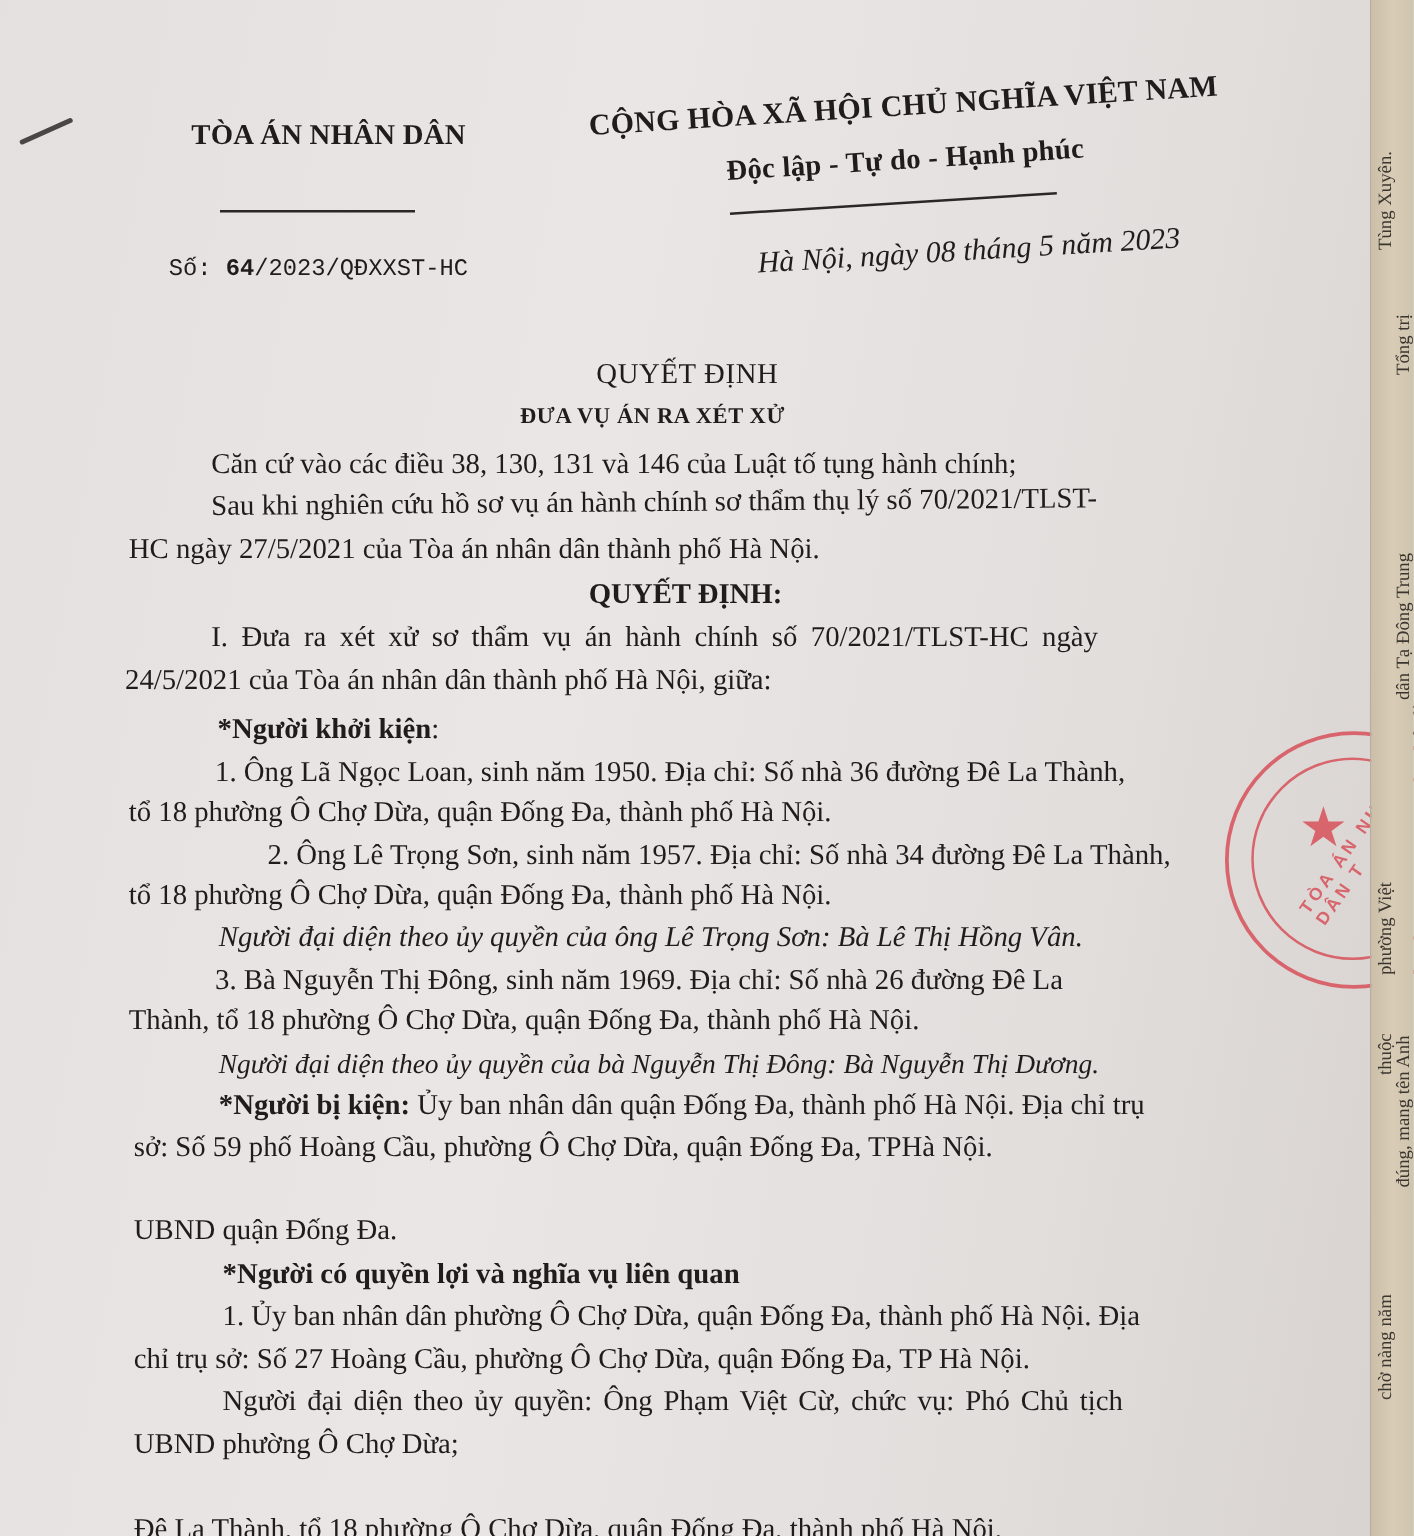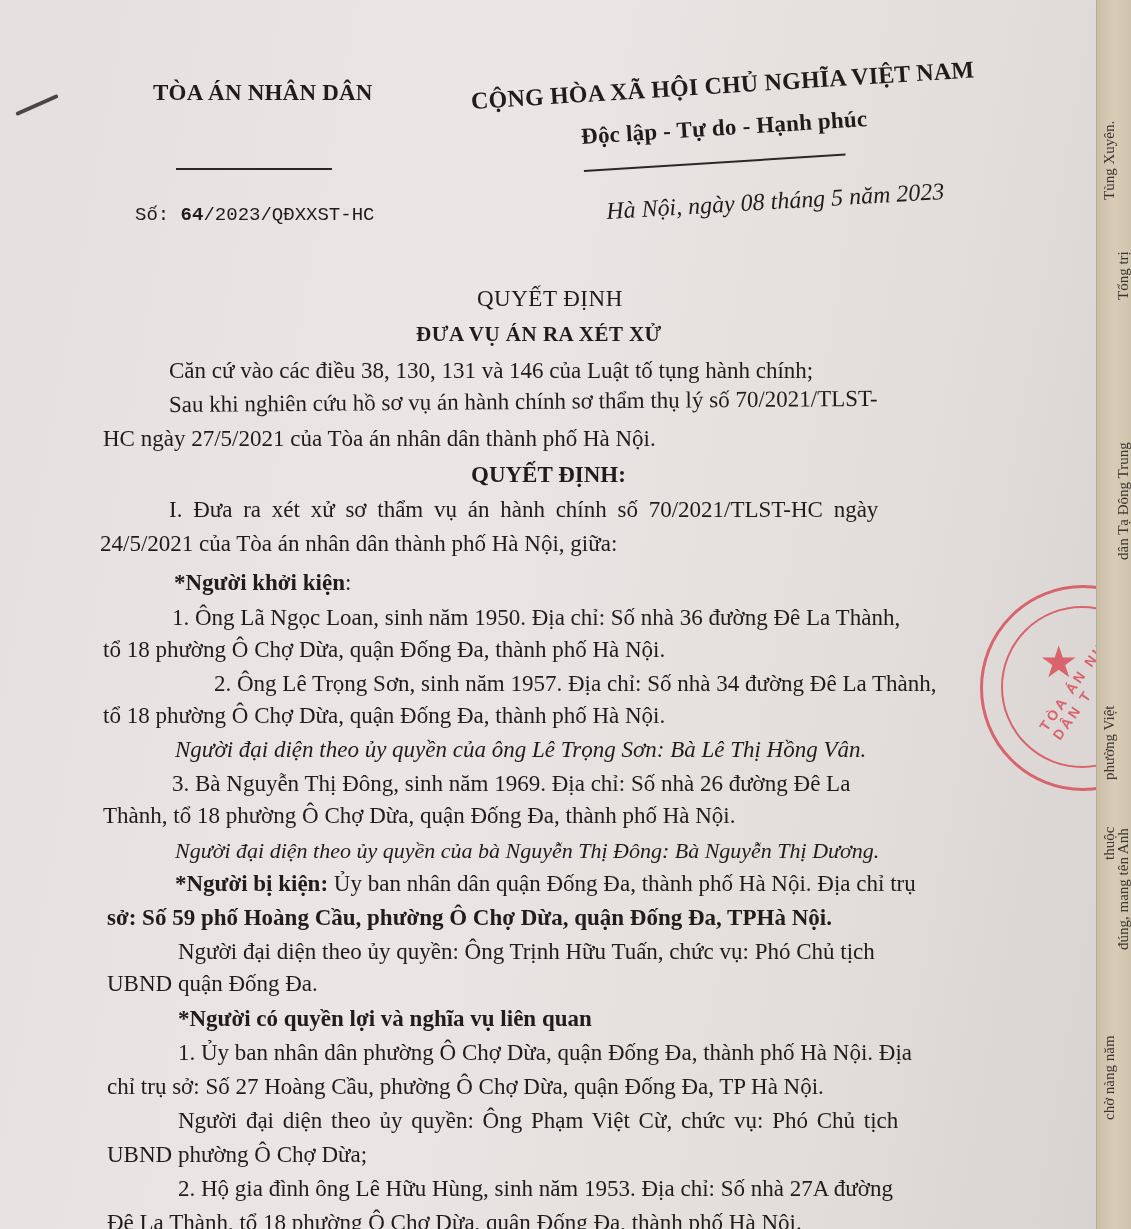--- a/index.html
+++ b/index.html
@@ -24,21 +24,21 @@
       transform-origin: left top; transform: rotate(-90deg);
     }
     .pen-mark {
       position: absolute; left: 14px; top: 103px; width: 46px; height: 4px;
       background: #4a4646; border-radius: 3px; transform: rotate(-24deg);
     }
     .abs { position: absolute; white-space: nowrap; }
     .hdr { font-weight: bold; font-size: 23px; letter-spacing: 0.2px; }
     .rot { transform-origin: left bottom; }
     .rule { position: absolute; height: 1.5px; background: #2b2727; }
-    .title { font-size: 21px; letter-spacing: 0.5px; }
+    .title { font-size: 18px; letter-spacing: 0.5px; }
     .body { font-size: 23px; line-height: 33px; }
     .ital { font-style: italic; }
     .bold { font-weight: bold; }
     .stamp {
       position: absolute; left: 980px; top: 585px; width: 200px; height: 200px;
       border-radius: 50%; border: 3px solid #d8505a; opacity: 0.85;
     }
     .stamp-inner {
       position: absolute; left: 18px; top: 18px; width: 158px; height: 158px;
       border-radius: 50%; border: 2px solid #d8505a;
@@ -50,21 +50,21 @@
       position: absolute; color: #d8505a; font-family: "Liberation Sans", sans-serif;
       font-size: 14px; font-weight: bold; letter-spacing: 3px;
     }
   </style>
 </head>
 <body>
 
 <div class="paper">
   <div class="pen-mark"></div>
 
-  <div class="abs hdr" style="left:153px; top:80px;">TÒA ÁN NHÂN DÂN</div>
+  <div class="abs hdr" style="left:153px; top:95px;">TÒA ÁN NHÂN DÂN</div>
   <div class="rule" style="left:176px; top:168px; width:156px;"></div>
   <div class="abs" style="left:135px; top:204px; font-size:19px;font-family:Liberation Mono, monospace;">
     <span>Số: </span><span class="bold">64</span><span>/2023/QĐXXST-HC</span>
   </div>
 
   <div class="abs hdr rot" style="left:472px; top:88px; font-size:24px; transform: rotate(-3.6deg);">CỘNG HÒA XÃ HỘI CHỦ NGHĨA VIỆT NAM</div>
   <div class="abs hdr rot" style="left:582px; top:124px; transform: rotate(-3.6deg);">Độc lập - Tự do - Hạnh phúc</div>
   <div class="rule rot" style="left:584px; top:170px; width:262px; transform: rotate(-3.6deg);"></div>
   <div class="abs ital rot" style="left:607px; top:198px; font-size:24px; transform: rotate(-3.4deg);">Hà Nội, ngày 08 tháng 5 năm 2023</div>
 
@@ -90,30 +90,28 @@
   <div class="abs body" style="left:103px; top:699px;">tổ 18 phường Ô Chợ Dừa, quận Đống Đa, thành phố Hà Nội.</div>
   <div class="abs body ital" style="left:175px; top:733px;">Người đại diện theo ủy quyền của ông Lê Trọng Sơn: Bà Lê Thị Hồng Vân.</div>
 
   <div class="abs body" style="left:172px; top:767px;">3. Bà Nguyễn Thị Đông, sinh năm 1969. Địa chỉ: Số nhà 26 đường Đê La</div>
   <div class="abs body" style="left:103px; top:799px;">Thành, tổ 18 phường Ô Chợ Dừa, quận Đống Đa, thành phố Hà Nội.</div>
   <div class="abs body ital" style="left:175px; top:834px; font-size:22px;">Người đại diện theo ủy quyền của bà Nguyễn Thị Đông: Bà Nguyễn Thị Dương.</div>
 
   <div class="abs body" style="left:175px; top:867px;">
     <span class="bold">*Người bị kiện:</span><span> Ủy ban nhân dân quận Đống Đa, thành phố Hà Nội. Địa chỉ trụ</span>
   </div>
-  <div class="abs body" style="left:107px; top:901px;font-weight:bold;">sở: Số 59 phố Hoàng Cầu, phường Ô Chợ Dừa, quận Đống Đa, TPHà Nội.</div>
-  <div class="abs body" style="left:178px; top:935px;">Người đại diện theo ủy quyền: Ông Trịnh Hữu Tuấn, chức vụ: Phó Chủ tịch</div>
+  <div class="abs body" style="left:107px; top:901px;">sở: Số 59 phố Hoàng Cầu, phường Ô Chợ Dừa, quận Đống Đa, TPHà Nội.</div>
   <div class="abs body" style="left:107px; top:967px;">UBND quận Đống Đa.</div>
 
   <div class="abs body bold" style="left:178px; top:1002px;">*Người có quyền lợi và nghĩa vụ liên quan</div>
   <div class="abs body" style="left:178px; top:1036px;">1. Ủy ban nhân dân phường Ô Chợ Dừa, quận Đống Đa, thành phố Hà Nội. Địa</div>
   <div class="abs body" style="left:107px; top:1070px;">chỉ trụ sở: Số 27 Hoàng Cầu, phường Ô Chợ Dừa, quận Đống Đa, TP Hà Nội.</div>
   <div class="abs body" style="left:178px; top:1104px; word-spacing:3px;">Người đại diện theo ủy quyền: Ông Phạm Việt Cừ, chức vụ: Phó Chủ tịch</div>
   <div class="abs body" style="left:107px; top:1138px;">UBND phường Ô Chợ Dừa;</div>
-  <div class="abs body" style="left:178px; top:1172px;">2. Hộ gia đình ông Lê Hữu Hùng, sinh năm 1953. Địa chỉ: Số nhà 27A đường</div>
   <div class="abs body" style="left:107px; top:1206px;">Đê La Thành, tổ 18 phường Ô Chợ Dừa, quận Đống Đa, thành phố Hà Nội.</div>
 
   <div class="stamp">
     <div class="stamp-inner"></div>
     <div class="stamp-star">★</div>
     <div class="stamp-text" style="left:30px; top:60px; transform: rotate(-55deg);">TÒA ÁN NHÂN DÂN T</div>
   </div>
 </div>
 
 <div class="strip">

